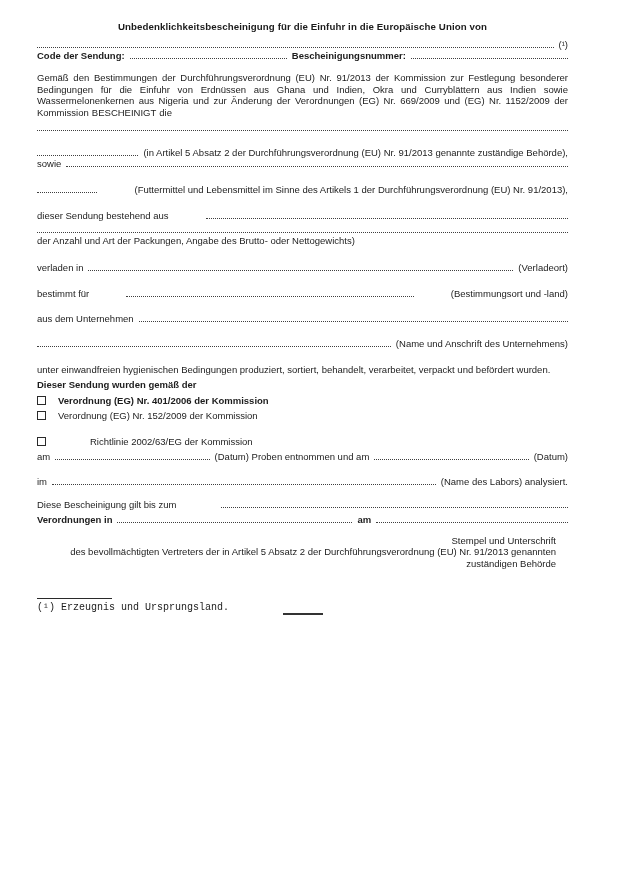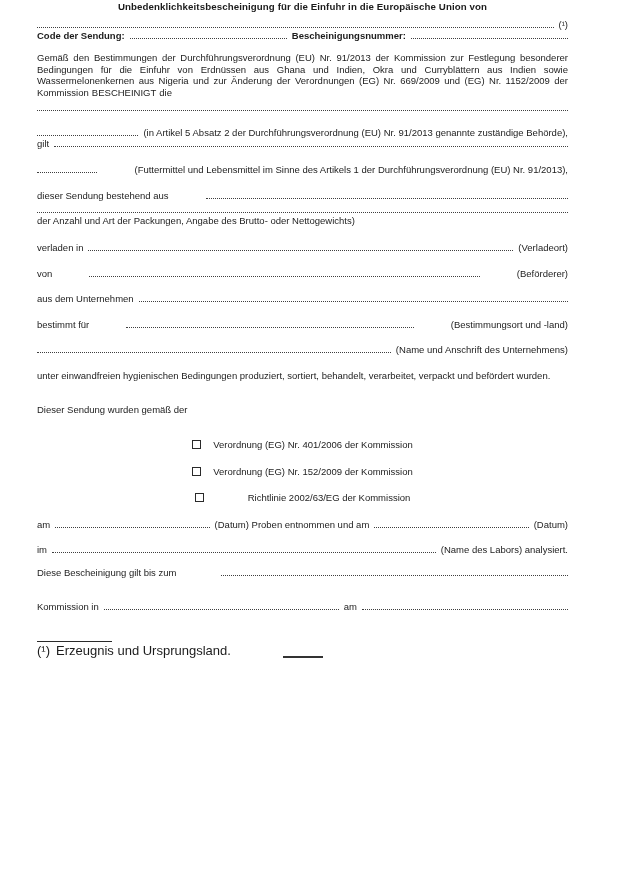--- a/index.html
+++ b/index.html
@@ -1,19 +1,19 @@
 <!DOCTYPE html>
 <html><head>
 <meta charset="utf-8">
 <style>
   * { margin:0; padding:0; box-sizing:border-box; }
   html,body { background:#ffffff; }
   .page {
     width:622px; height:879px; background:#ffffff;
-    padding:1px 54px 0 37px;
+    padding:21px 54px 0 37px;
     font-family:"Liberation Sans", sans-serif;
     font-size:9.5px; color:#1c1c1c;
     position:relative; overflow:hidden;
   }
   .title {
     text-align:center; font-weight:bold; font-size:9.7px;
     letter-spacing:0.1px; line-height:11px;
   }
   .row { display:flex; align-items:flex-end; line-height:11px; }
   .label { white-space:nowrap; line-height:11px; }
@@ -22,35 +22,35 @@
     flex:1 1 auto; min-width:18px;
     border-bottom:1px dotted #3f3f3f;
     margin:0 5px 2px 5px; height:1px;
   }
   .dots.first { margin-left:0; }
   .dots.tofull{ margin-right:0; }
   .sup { white-space:nowrap; }
   .para { text-align:justify; line-height:11.5px; word-spacing:0.5px; }
   .mt7  { margin-top:7px; }  .mt9  { margin-top:9px; }
   .mt10 { margin-top:10px; }
-  .mt12 { margin-top:12px;gap:40px; } .mt13 { margin-top:23px; }
+  .mt12 { margin-top:12px;gap:40px; } .mt13 { margin-top:4px;font-weight:bold; }
   .mt14 { margin-top:14px; } .mt15 { margin-top:15px;gap:32px; }
-  .mt16 { margin-top:16px; } .mt17 { margin-top:11px; }
+  .mt16 { margin-top:4px; } .mt17 { margin-top:11px; }
   .mt18 { } .mt19 { margin-top:15px; }
   .mt29 { margin-top:29px; } .mt49 { margin-top:49px; }
   .cont { line-height:11.5px; }
-  .cb-row { align-items:center;justify-content:center; }
+  .cb-row { align-items:center; }
   .checkbox {
     width:9px; height:9px; border:1.2px solid #2a2a2a;
     display:inline-block; margin-right:12px; flex:0 0 auto;
     background:#fff;
   }
   .sig-block { text-align:right; padding-right:12px; line-height:11.5px; }
   .footnote-rule { width:75px; border-top:1px solid #2a2a2a; height:0; }
-  .footnote { font-size:13px; margin-top:4px; line-height:10px; }
+  .footnote { font-size:10px; margin-top:4px; line-height:10px;font-family:Liberation Mono, monospace; }
   .footnote .fn-marker { margin-right:6px; }
   .end-dash { width:40px; height:2px; background:#333; margin:0 auto; }
 </style>
 </head>
 <body>
 
 <div class="page">
 
   <div class="title">Unbedenklichkeitsbescheinigung für die Einfuhr in die Europäische Union von</div>
 
@@ -71,21 +71,21 @@
   <div class="row mt12">
     <span class="dots first tofull"></span>
   </div>
 
   <div class="row mt14">
     <span class="dots first"></span>
     <span class="label">(in Artikel 5 Absatz 2 der Durchführungsverordnung (EU) Nr. 91/2013 genannte zuständige Behörde),</span>
   </div>
 
   <div class="row mt18">
-    <span class="label">gilt</span>
+    <span class="label">sowie</span>
     <span class="dots tofull"></span>
   </div>
 
   <div class="row mt15">
     <span class="dots first"></span>
     <span class="label">(Futtermittel und Lebensmittel im Sinne des Artikels 1 der Durchführungsverordnung (EU) Nr. 91/2013),</span>
   </div>
 
   <div class="row mt15">
     <span class="label">dieser Sendung bestehend aus</span>
@@ -97,35 +97,30 @@
   </div>
 
   <div class="cont">der Anzahl und Art der Packungen, Angabe des Brutto- oder Nettogewichts)</div>
 
   <div class="row mt19">
     <span class="label">verladen in</span>
     <span class="dots"></span>
     <span class="label">(Verladeort)</span>
   </div>
 
+
   <div class="row mt15">
-    <span class="label">von</span>
+    <span class="label">bestimmt für</span>
     <span class="dots"></span>
-    <span class="label">(Beförderer)</span>
+    <span class="label">(Bestimmungsort und -land)</span>
   </div>
 
   <div class="row mt14">
     <span class="label">aus dem Unternehmen</span>
     <span class="dots tofull"></span>
-  </div>
-
-  <div class="row mt15">
-    <span class="label">bestimmt für</span>
-    <span class="dots"></span>
-    <span class="label">(Bestimmungsort und -land)</span>
   </div>
 
   <div class="row mt14">
     <span class="dots first"></span>
     <span class="label">(Name und Anschrift des Unternehmens)</span>
   </div>
 
   <div class="cont mt15">unter einwandfreien hygienischen Bedingungen produziert, sortiert, behandelt, verarbeitet, verpackt und befördert wurden.</div>
 
   <div class="cont mt13">Dieser Sendung wurden gemäß der</div>
@@ -159,26 +154,31 @@
     <span class="label">(Name des Labors) analysiert.</span>
   </div>
 
 
   <div class="row mt12">
     <span class="label">Diese Bescheinigung gilt bis zum</span>
     <span class="dots tofull"></span>
   </div>
 
   <div class="row mt13">
-    <span class="label">Kommission in</span>
+    <span class="label">Verordnungen in</span>
     <span class="dots" style="flex:0 0 235px;"></span>
     <span class="label">am</span>
     <span class="dots tofull"></span>
   </div>
 
+  <div class="sig-block mt10">
+    <div>Stempel und Unterschrift</div>
+    <div>des bevollmächtigten Vertreters der in Artikel 5 Absatz 2 der Durchführungsverordnung (EU) Nr. 91/2013 genannten</div>
+    <div>zuständigen Behörde</div>
+  </div>
 
   <div class="footnote-rule mt29"></div>
   <div class="footnote">
     <span class="fn-marker">(¹)</span><span>Erzeugnis und Ursprungsland.</span>
   </div>
 
   <div class="end-dash mt49"></div>
 
 </div>
 

